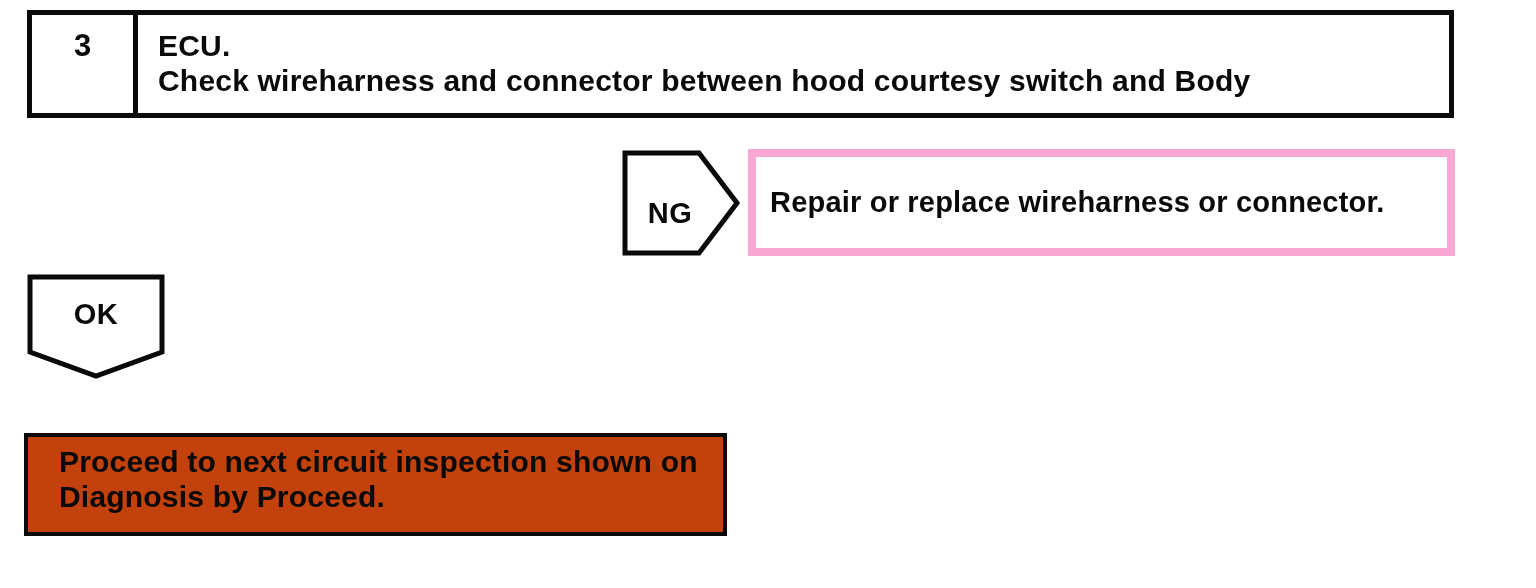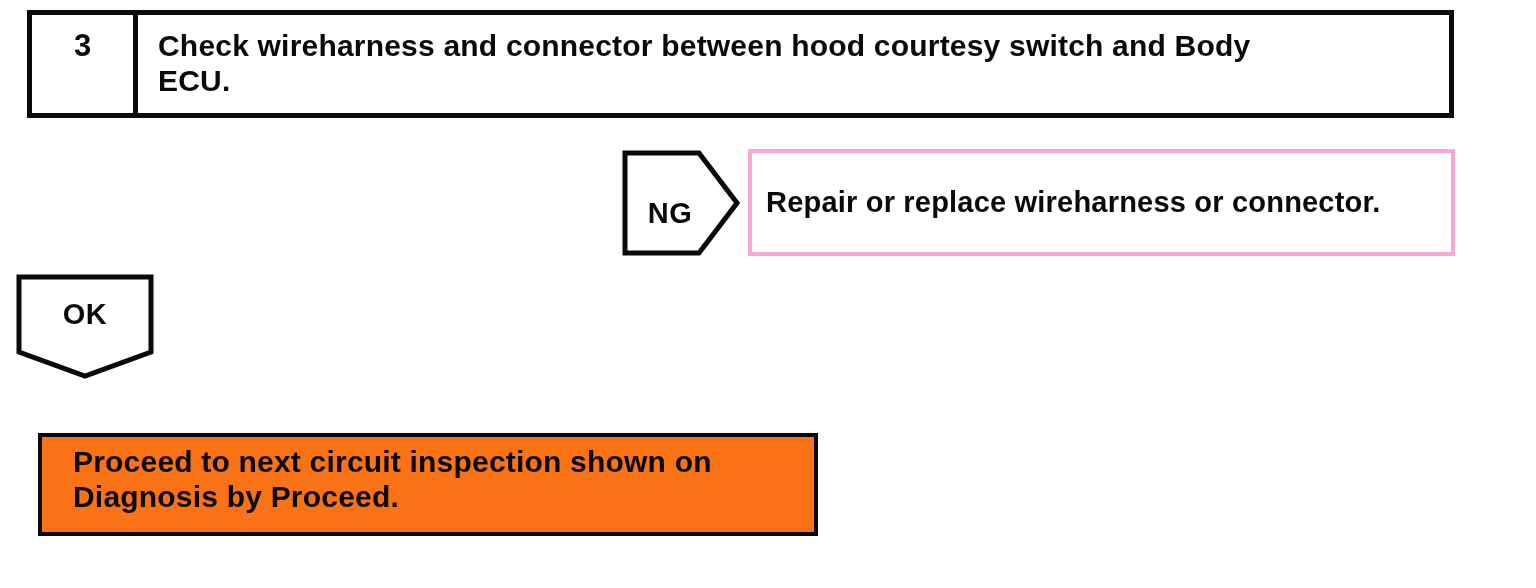--- a/index.html
+++ b/index.html
@@ -77,34 +77,34 @@
     letter-spacing: 0.5px;
   }
 
   
   .repair-box {
     position: absolute;
     left: 748px;
     top: 149px;
     width: 707px;
     height: 107px;
-    border: 4px solid #f9a8d4;
+    border: 8px solid #f9a8d4;
     box-sizing: border-box;
     display: flex;
     align-items: center;
     padding-left: 14px;
     font-size: 29px;
     letter-spacing: 0.2px;
     background: #ffffff;
   }
 
   
   .ok-shape {
     position: absolute;
-    left: 16px;
+    left: 27px;
     top: 274px;
     width: 138px;
     height: 105px;
   }
   .ok-shape svg {
     position: absolute;
     left: 0;
     top: 0;
     display: block;
   }
@@ -114,43 +114,43 @@
     top: 24px;
     width: 100%;
     text-align: center;
     font-size: 29px;
     letter-spacing: 0.5px;
   }
 
   
   .proceed-box {
     position: absolute;
-    left: 38px;
+    left: 24px;
     top: 433px;
-    width: 780px;
+    width: 703px;
     height: 103px;
     border: 4px solid #0a0a0a;
     box-sizing: border-box;
     padding: 7px 10px 0 31px;
     font-size: 30px;
     line-height: 35px;
     letter-spacing: 0.2px;
-    background: #f97316;
+    background: #c2410c;
   }
 </style>
 </head>
 <body>
 
 <div class="canvas">
 
   <div class="step-box">
     <div class="step-num">3</div>
     <div class="step-text">
+      <div>ECU.</div>
       <div>Check wireharness and connector between hood courtesy switch and Body</div>
-      <div>ECU.</div>
     </div>
   </div>
 
   <div class="ng-shape">
     <svg width="118" height="106" viewBox="0 0 118 106">
       <polygon points="3,3 77,3 115,53 77,103 3,103" fill="#ffffff" stroke="#0a0a0a" stroke-width="5" stroke-linejoin="miter"></polygon>
     </svg>
     <span class="shape-label">NG</span>
   </div>
 

